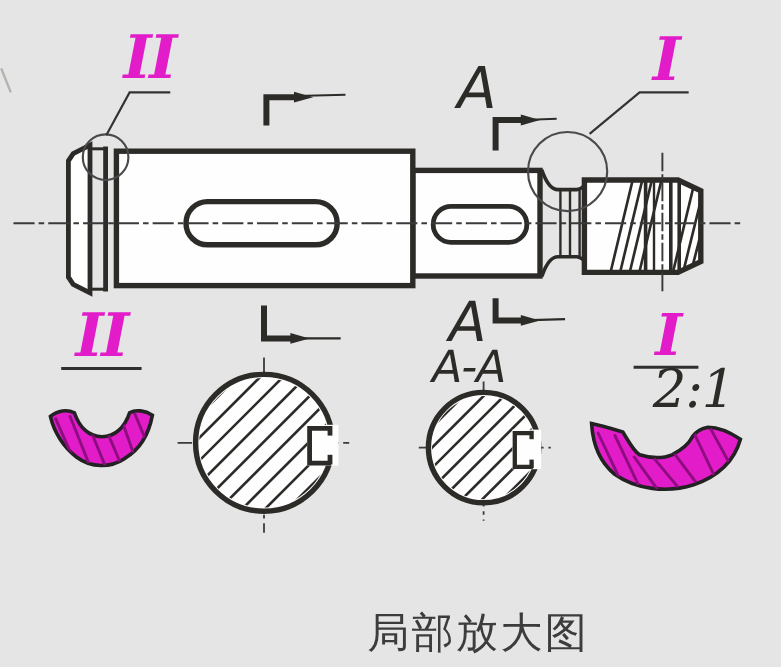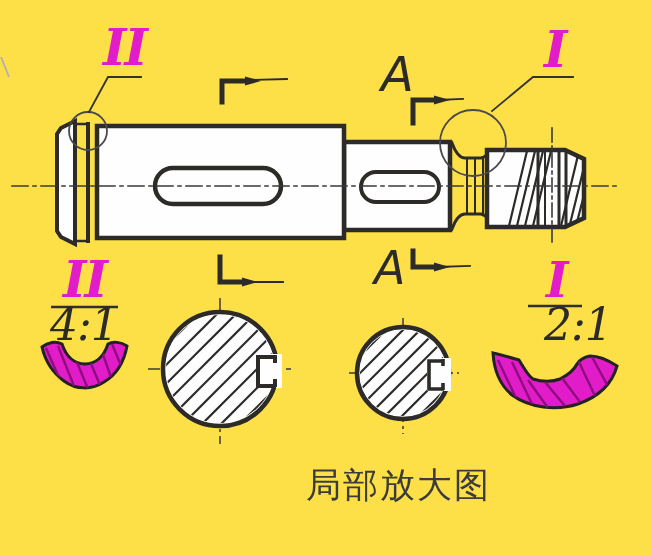--- a/index.html
+++ b/index.html
@@ -1,35 +1,35 @@
 <!DOCTYPE html>
 <html><head>
 <meta charset="utf-8">
 <style>
   html,body{margin:0;padding:0;background:#ffffff;}
   .canvas{
-    position:relative;width:651px;height:556px;background:#fde047;overflow:hidden;
+    position:relative;width:651px;height:556px;background:#e5e5e5;overflow:hidden;
     font-family:"DejaVu Serif","Liberation Serif",serif;
   }
   .canvas svg{position:absolute;left:0;top:0;}
   .lbl{position:absolute;line-height:1;white-space:nowrap;user-select:none;}
   .magenta{color:#e21cc9;font-style:italic;font-weight:bold;font-family:"DejaVu Serif","Liberation Serif",serif;}
   .marker-top-ii{left:103px;top:23px;font-size:50px;letter-spacing:-2px;}
   .marker-top-i{left:544px;top:25px;font-size:50px;}
   .marker-det-ii{left:63px;top:255px;font-size:50px;letter-spacing:-2px;}
   .marker-det-i{left:546px;top:256px;font-size:48px;}
   .ink{color:#2d2b28;}
   .letter-a{font-family:"DejaVu Sans","Liberation Sans",sans-serif;font-style:italic;font-weight:normal;}
   .a-top{left:381px;top:50px;font-size:48px;}
   .a-bottom{left:374px;top:245px;font-size:46px;}
   .a-a{left:360px;top:287px;font-size:37px;letter-spacing:-1px;}
   .ratio{font-style:italic;font-size:44px;letter-spacing:-1px;}
   .ratio-ii{left:50px;top:303px;}
   .ratio-i{left:544px;top:303px;}
-  .caption{left:306px;top:468px;font-size:35px;letter-spacing:2px;color:#3c3c3c;
+  .caption{left:306px;top:511px;font-size:35px;letter-spacing:2px;color:#3c3c3c;
     font-family:"DejaVu Serif","Liberation Serif",serif;}
 </style>
 </head>
 <body>
 
 <div class="canvas">
 
   <svg width="651" height="556" viewBox="0 0 651 556">
     <defs>
       <clipPath id="clip-sec-large">
@@ -196,21 +196,21 @@
       </g>
       <line x1="528" y1="306" x2="582" y2="306" stroke="#2f2f2f" stroke-width="2.5"></line>
     </g>
   </svg>
 
   <div class="lbl magenta marker-top-ii">II</div>
   <div class="lbl magenta marker-top-i">I</div>
 
   <div class="lbl ink letter-a a-top">A</div>
   <div class="lbl ink letter-a a-bottom">A</div>
+  <div class="lbl ink letter-a a-a">A-A</div>
 
   <div class="lbl magenta marker-det-ii">II</div>
-  <div class="lbl ink ratio ratio-ii">4:1</div>
 
   <div class="lbl magenta marker-det-i">I</div>
   <div class="lbl ink ratio ratio-i">2:1</div>
 
   <div class="lbl caption">局部放大图</div>
 </div>
 
 </body></html>

